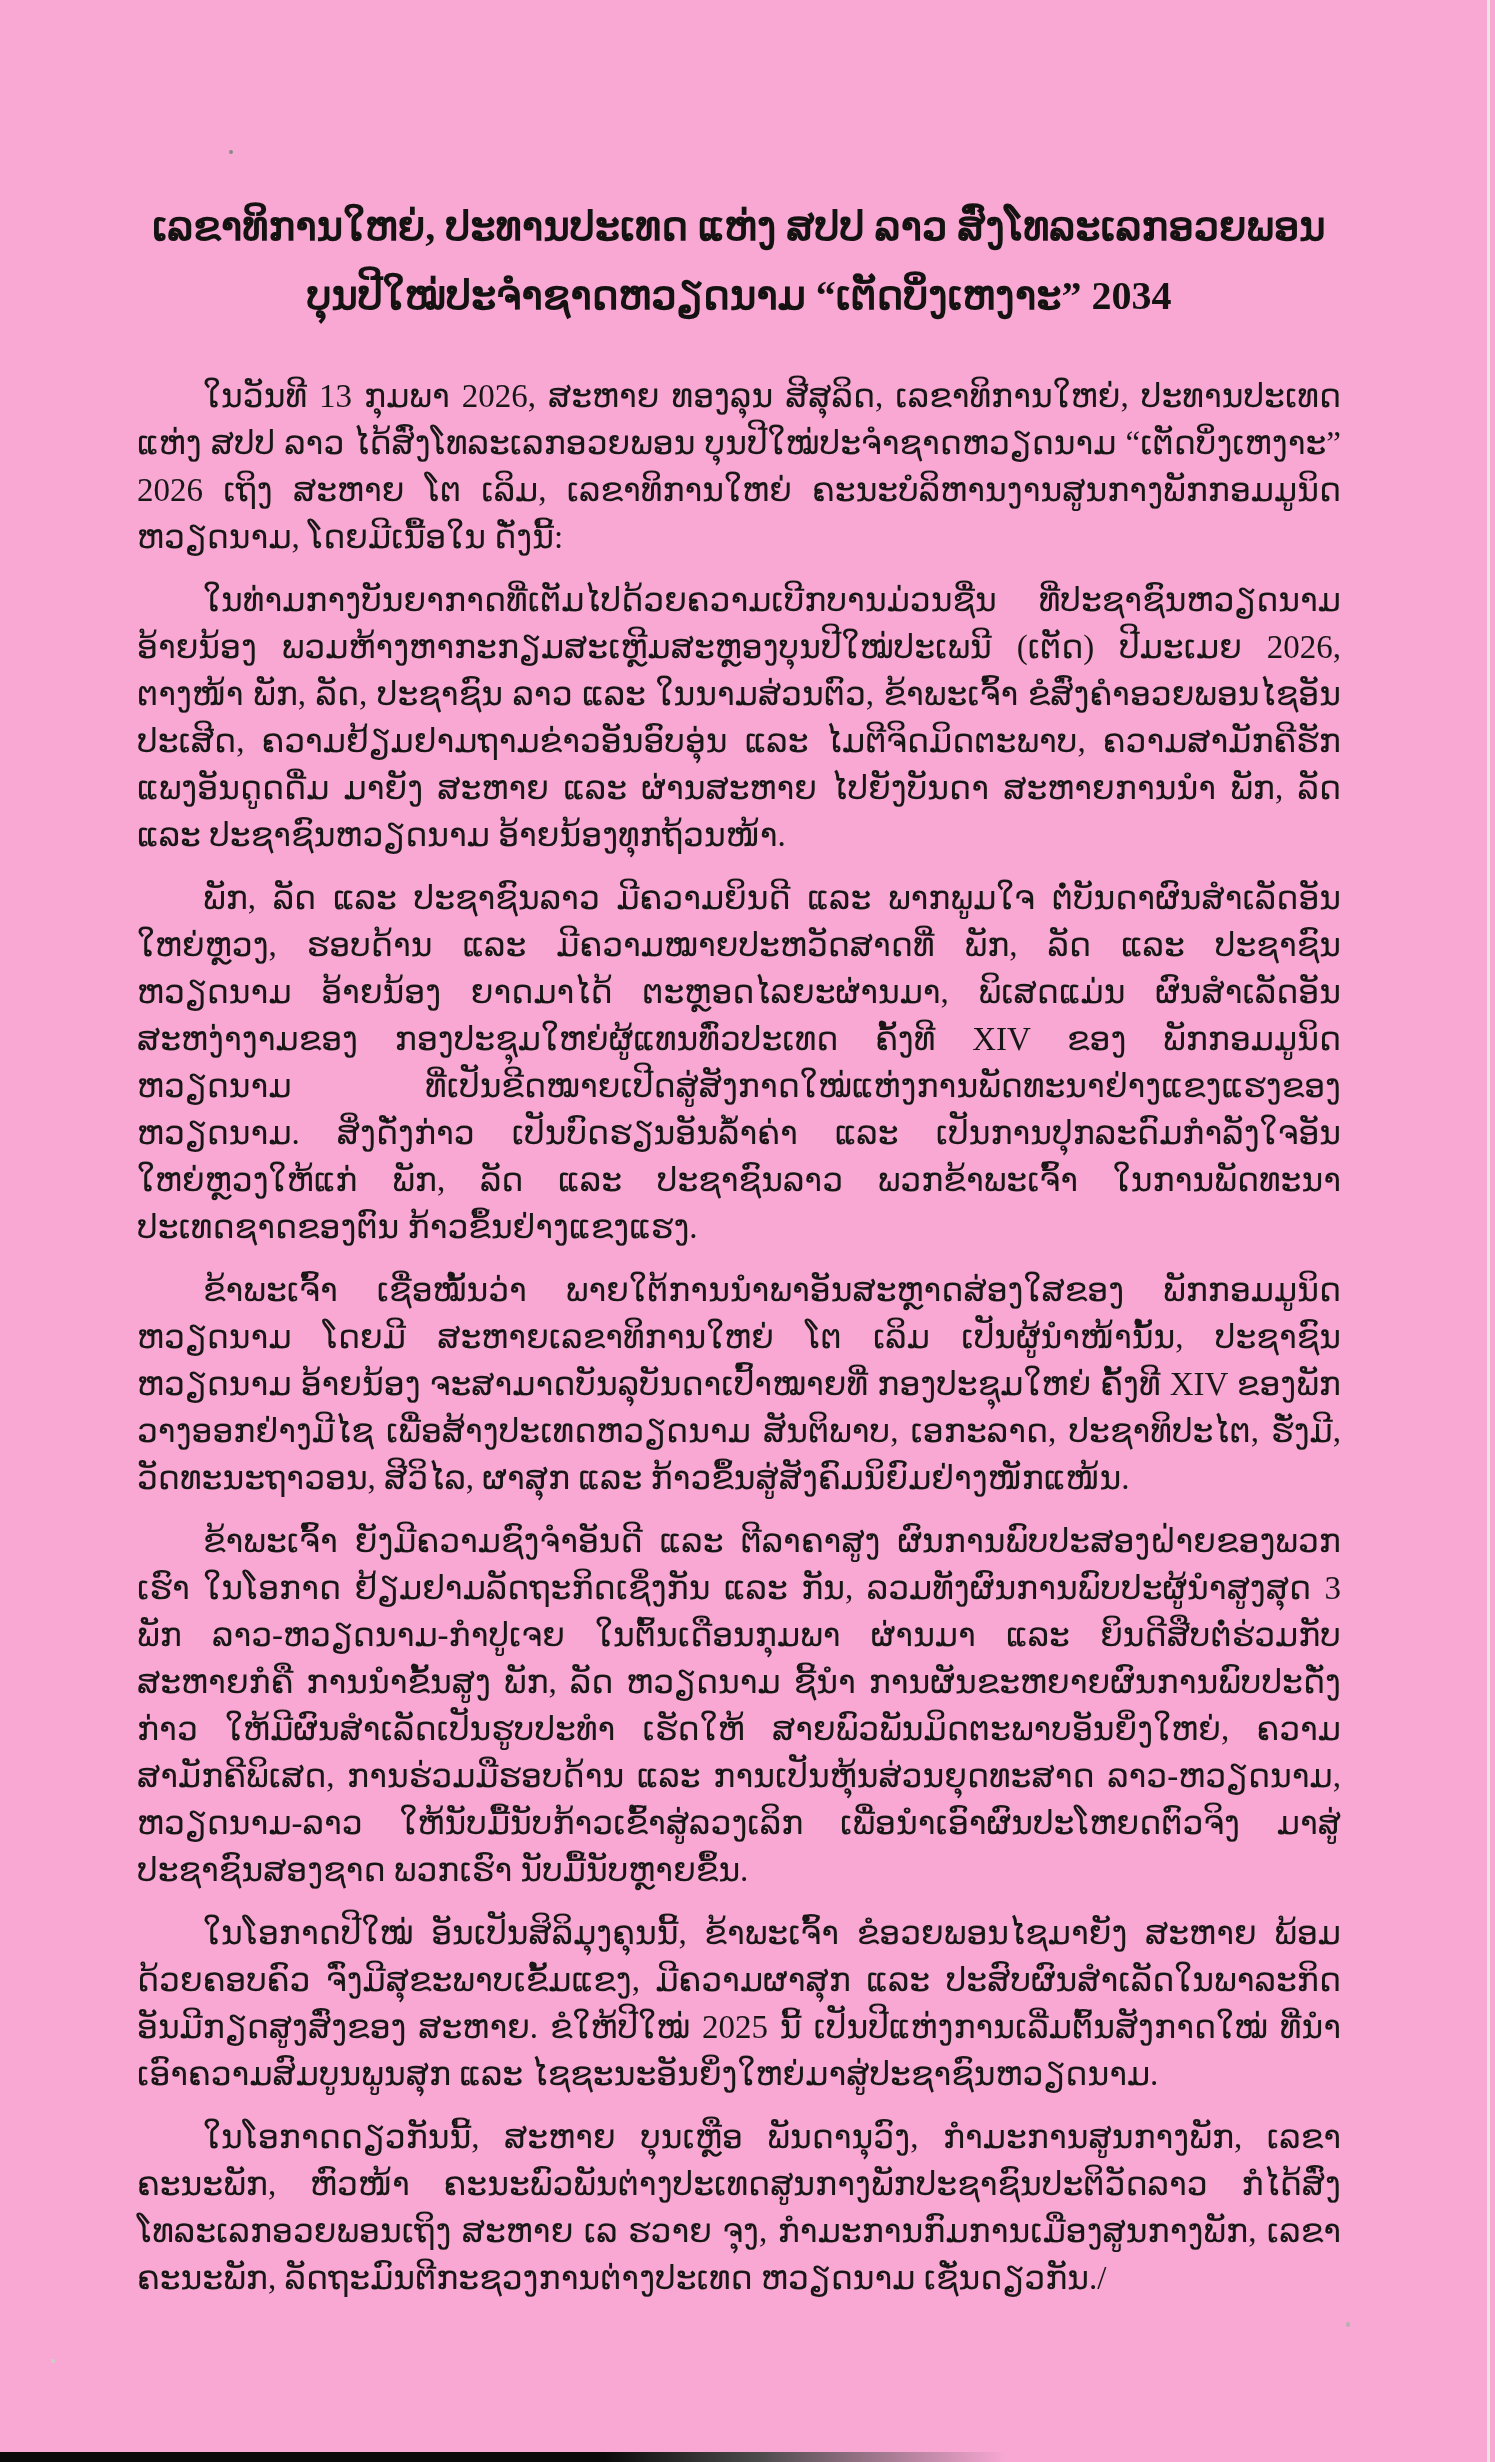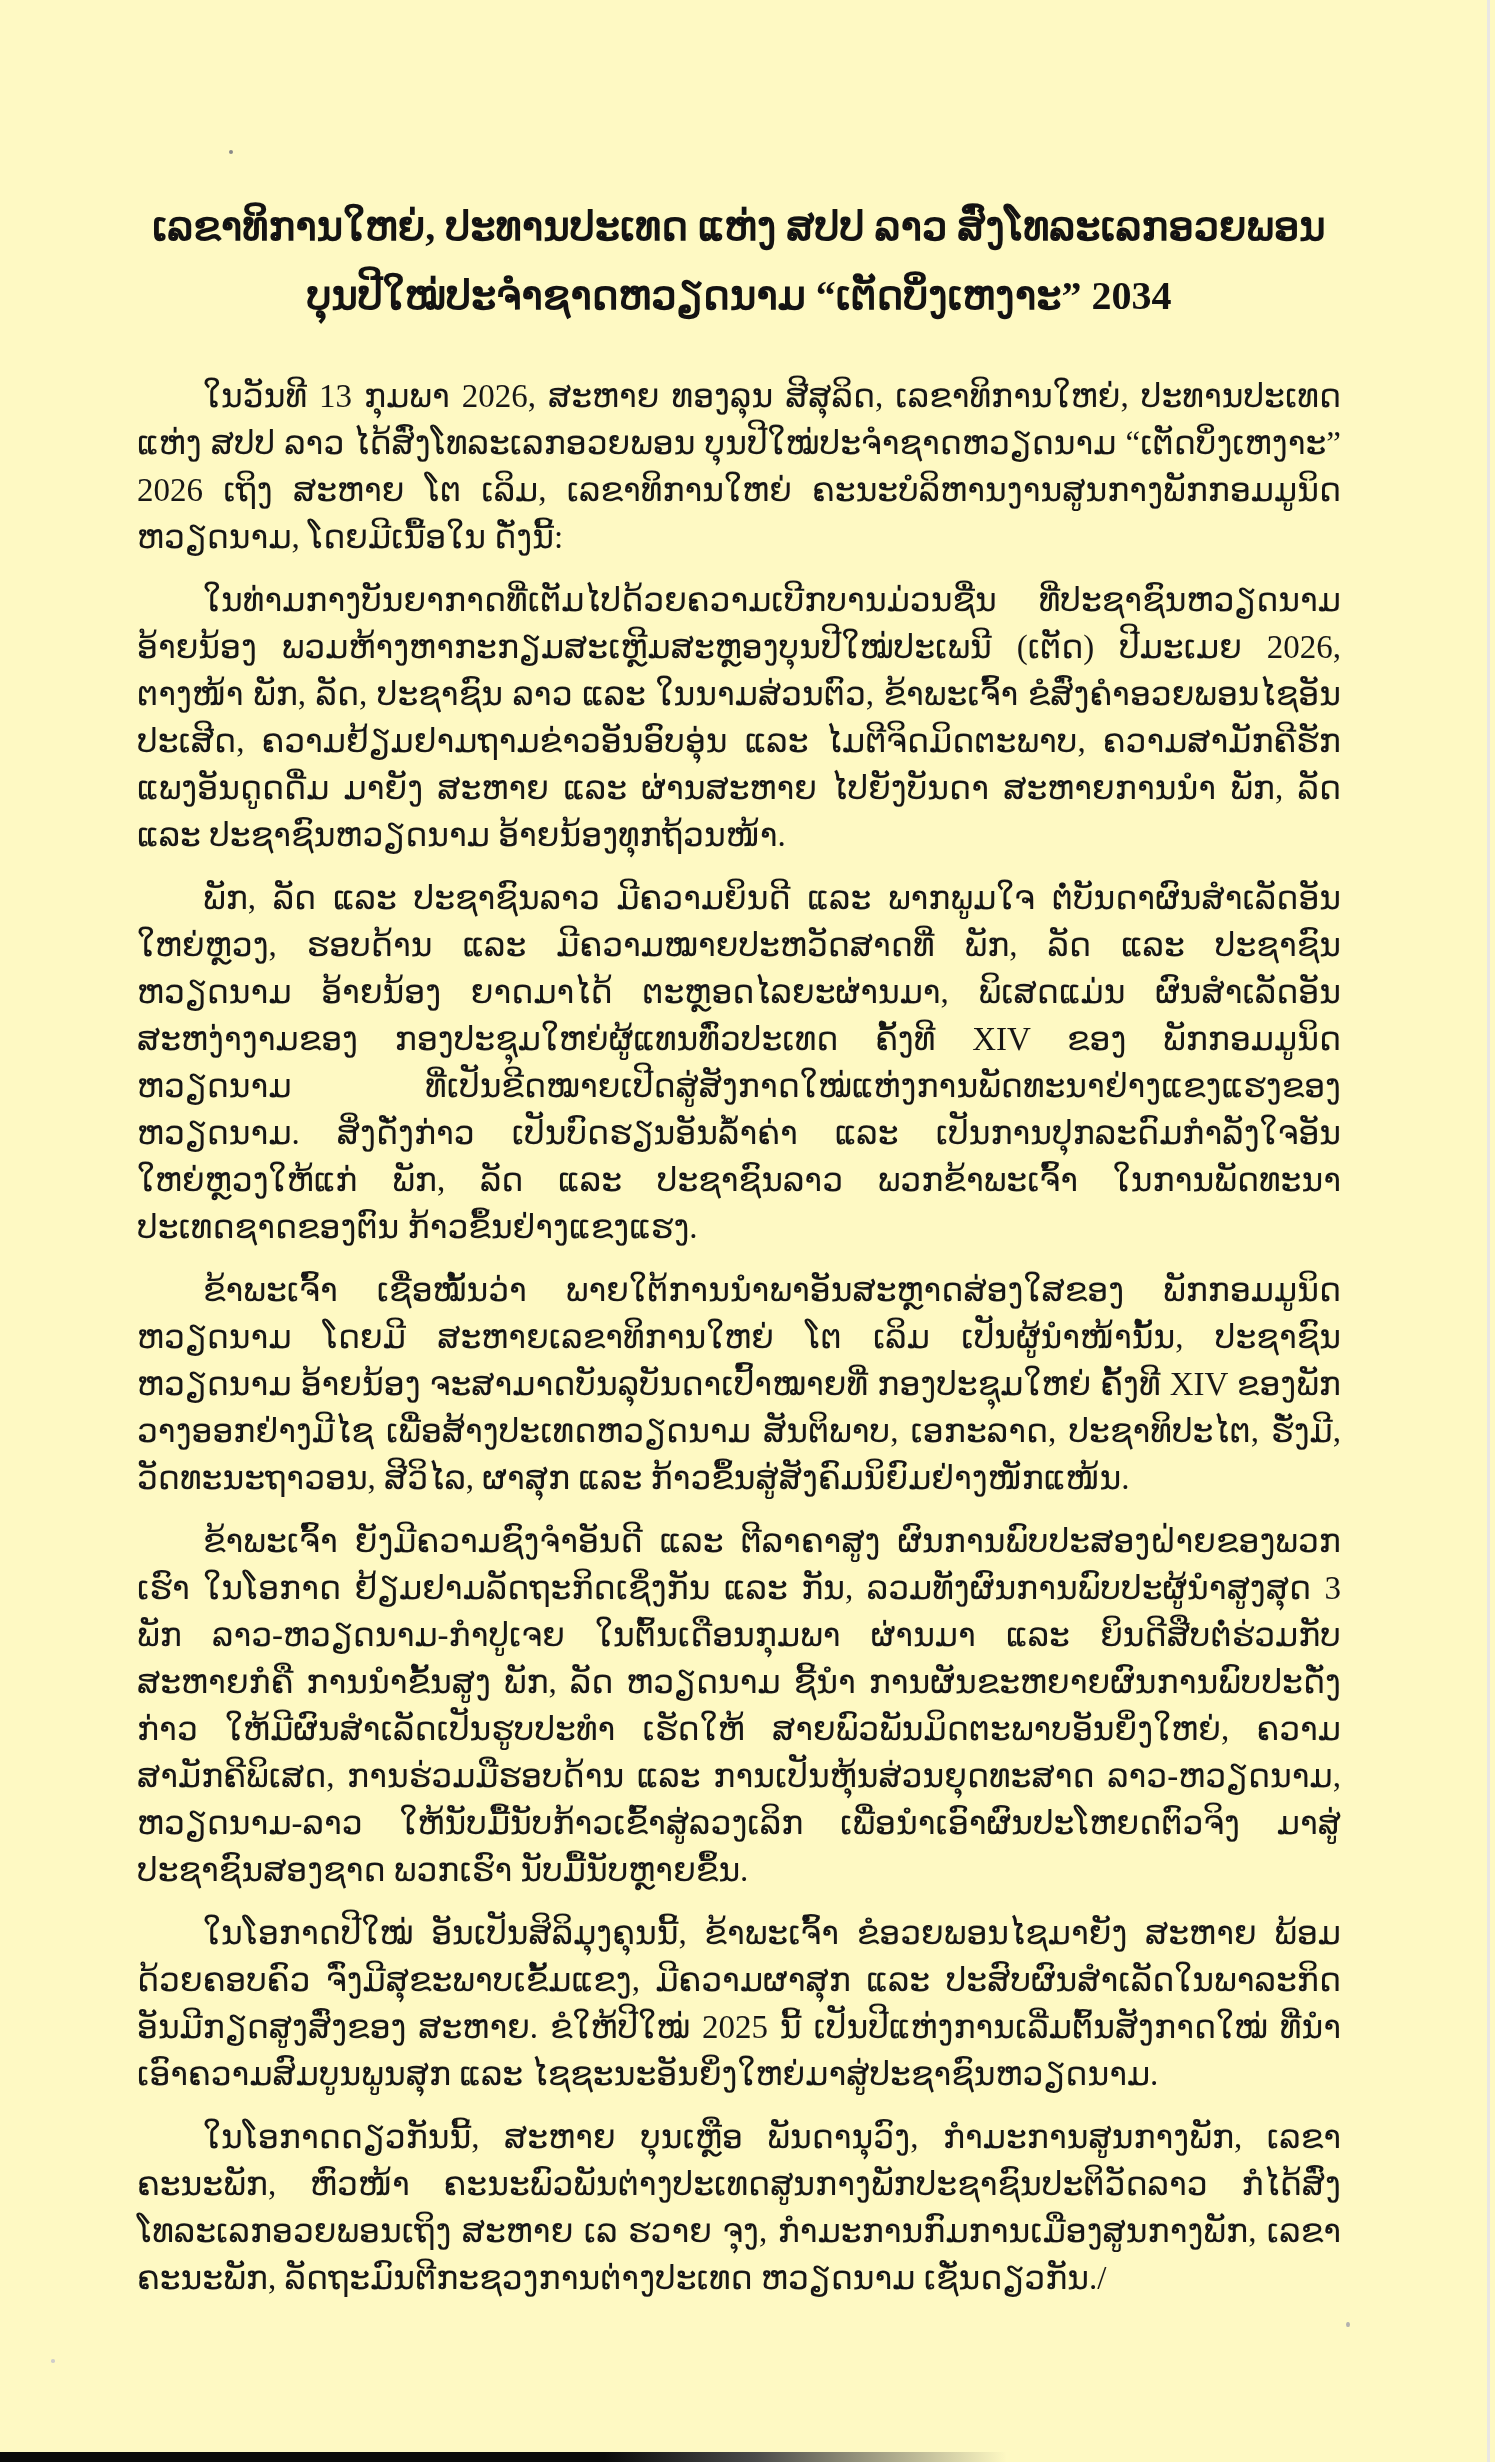--- a/index.html
+++ b/index.html
@@ -4,21 +4,21 @@
 <style>
   html, body {
     margin: 0;
     padding: 0;
     background: #ffffff;
   }
   .page {
     position: relative;
     width: 1495px;
     height: 2462px;
-    background: #fef9c3;
+    background: #f9a8d4;
     color: #181716;
     font-family: "Liberation Serif", serif;
     overflow: hidden;
   }
   .title {
     position: absolute;
     top: 192px;
     left: 121px;
     width: 1236px;
     margin: 0;

